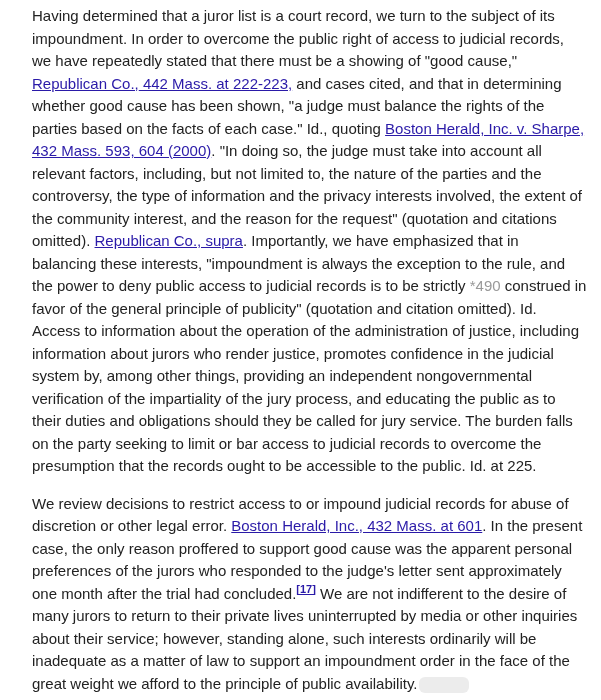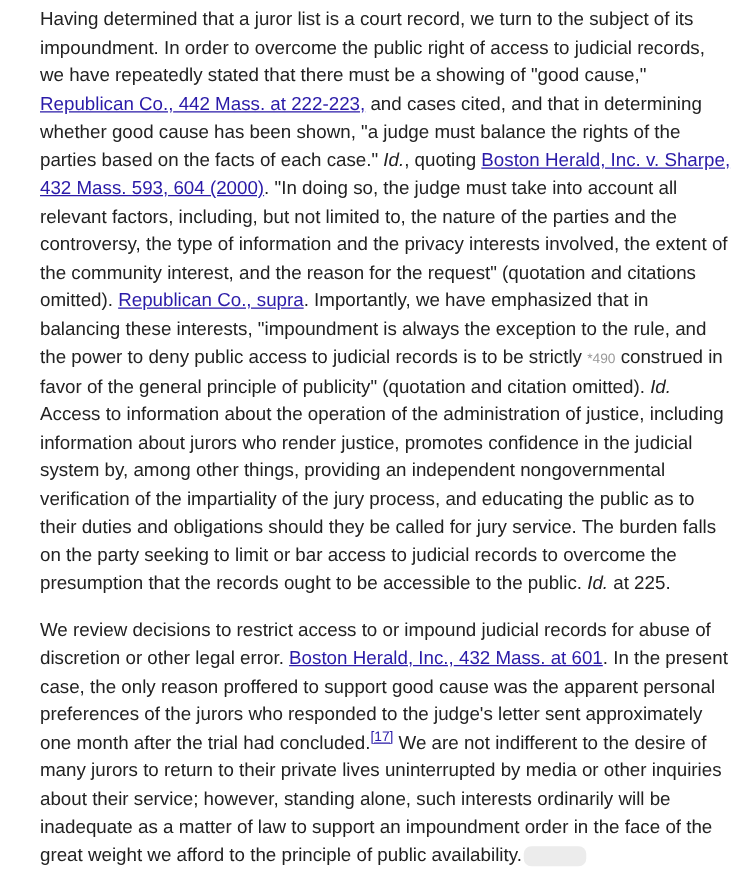--- a/index.html
+++ b/index.html
@@ -20,28 +20,29 @@
     }
     p {
       margin: 0 0 15px 0;
       line-height: 22.5px;
     }
     a {
       color: #1a0dab;
       color: #2a1aa8;
       text-decoration: underline;
     }
-    .it { font-style: italic; }
+    .it { }
     .page-marker {
       color: #999999;
-      font-size: 11px;
+      font-size: 15px;
     }
     sup a {
       font-style: normal;
       font-size: 11px;
+      font-weight: bold;
     }
     sup { line-height: 0; }
     .redacted {
       display: inline-block;
       width: 50px;
       height: 16px;
       background: #ececec;
       border-radius: 6px;
       vertical-align: middle;
       margin-left: 1px;

